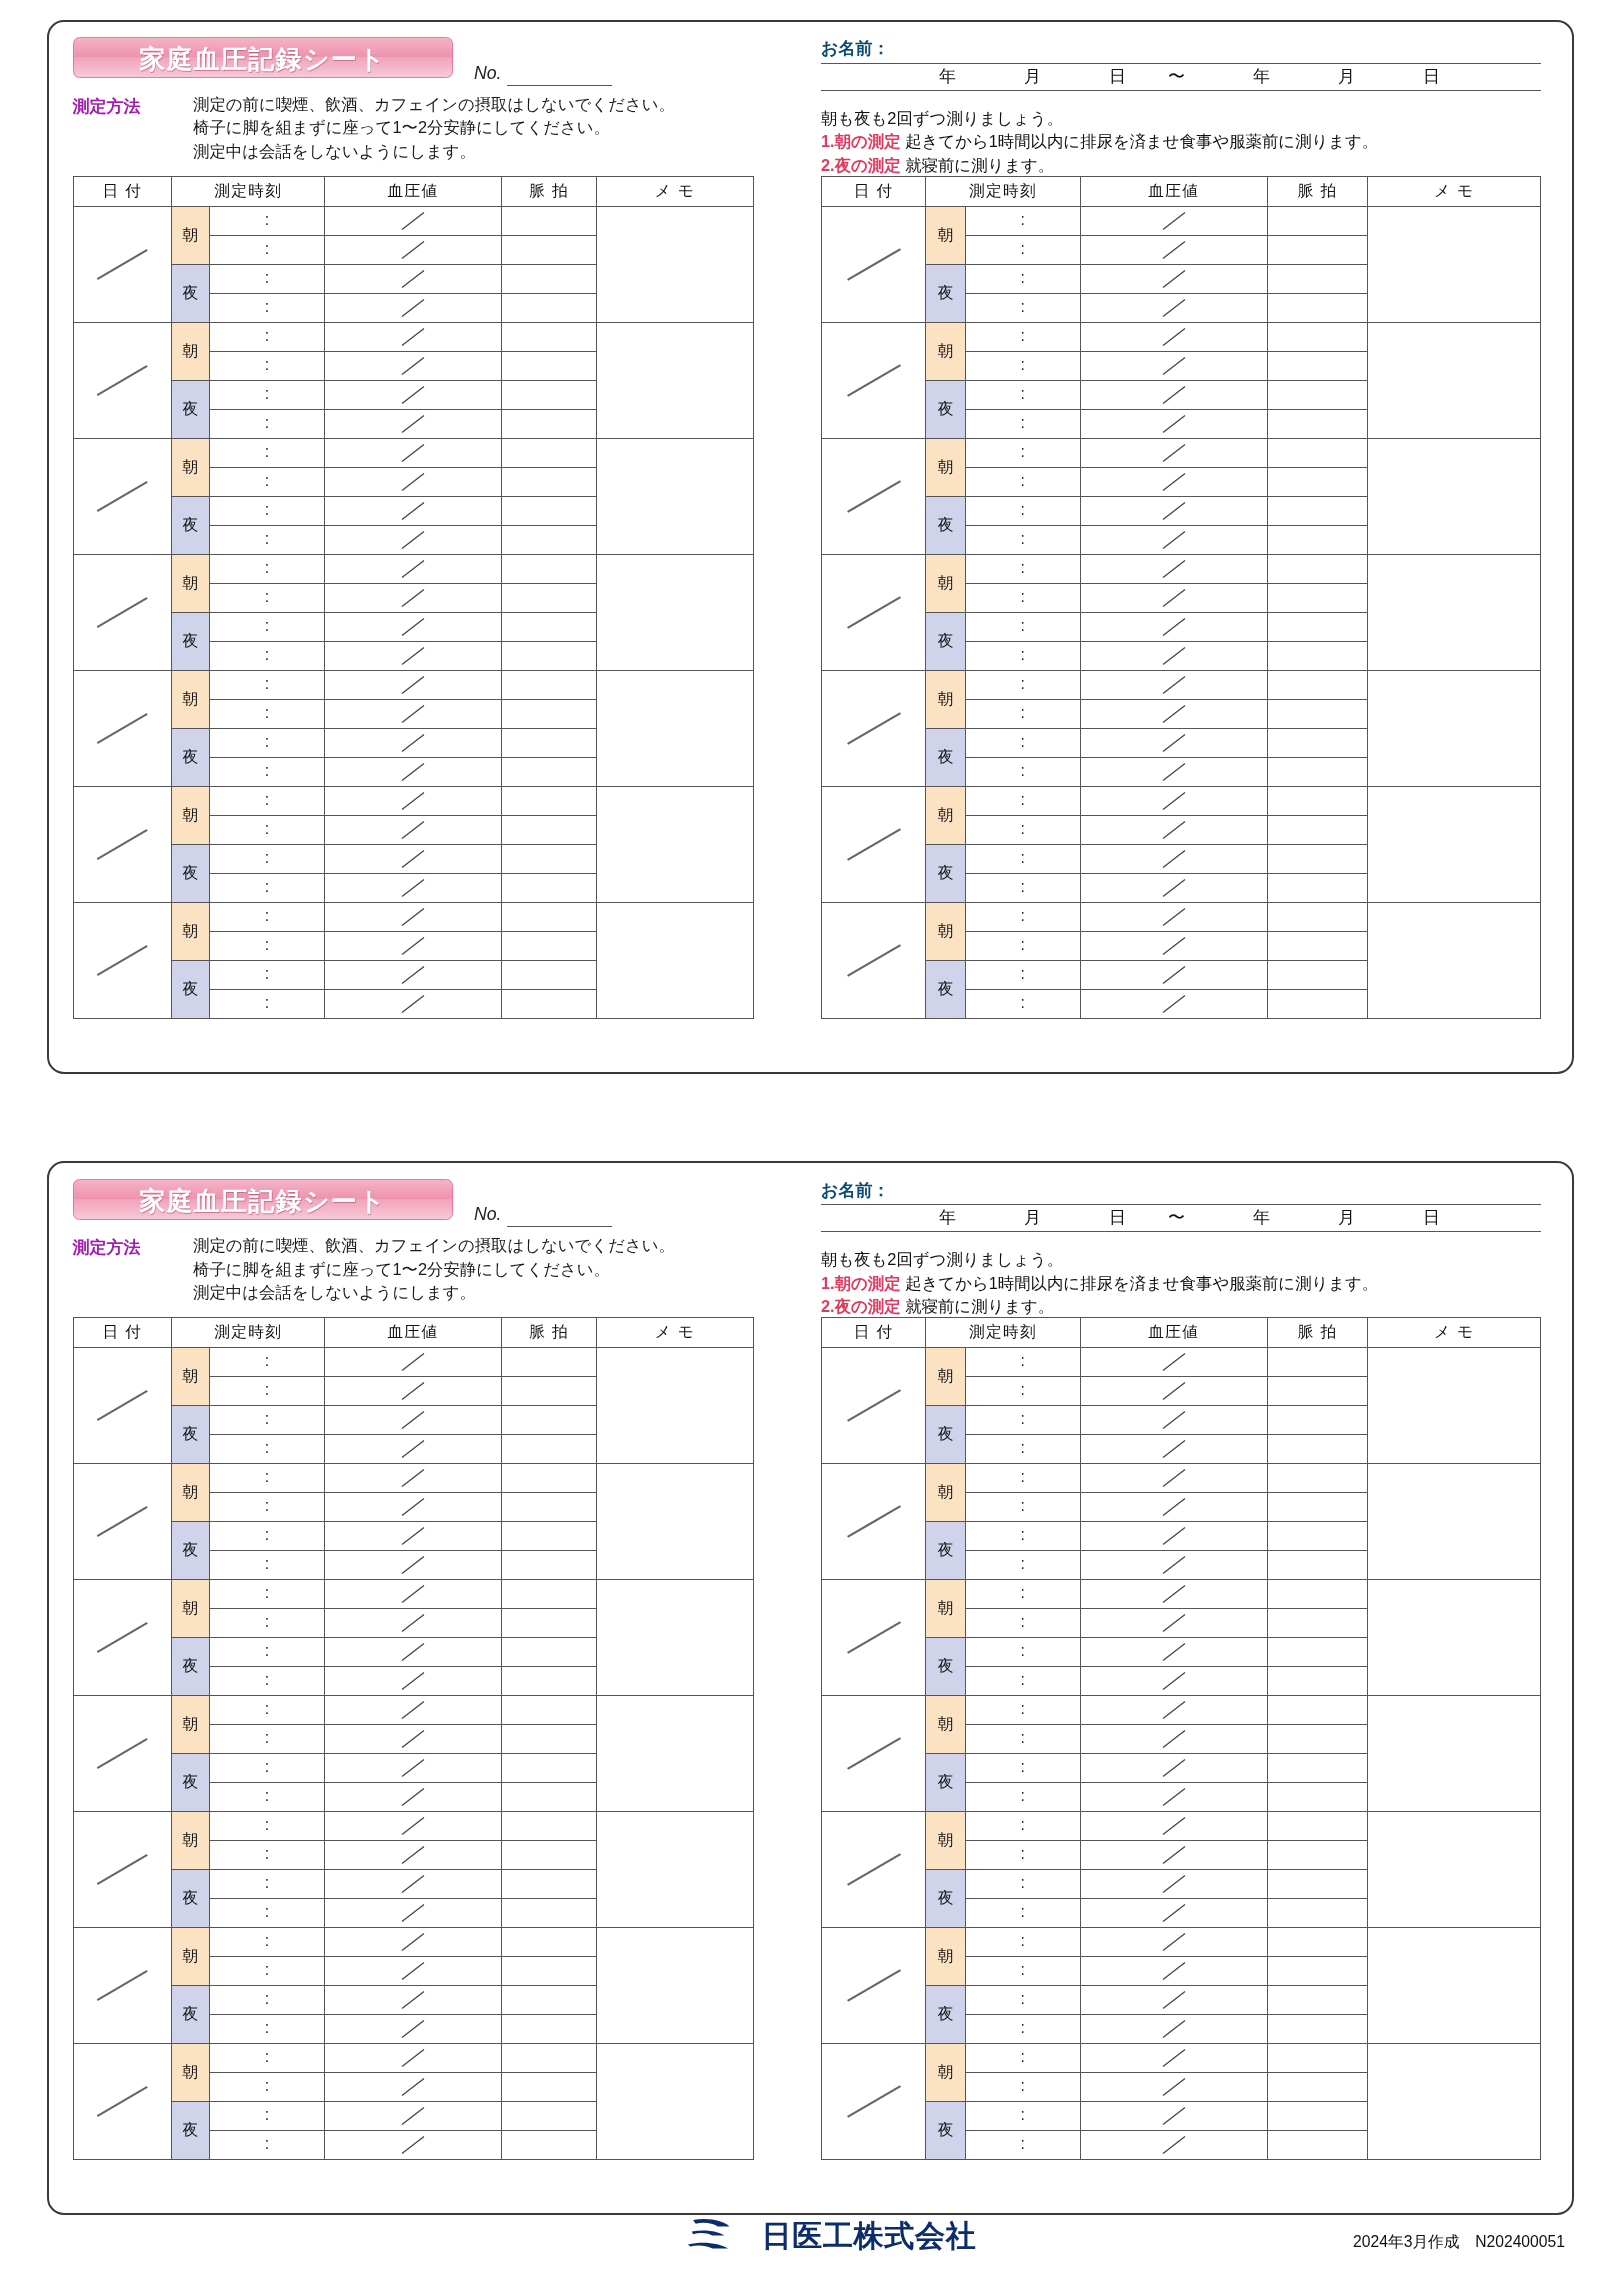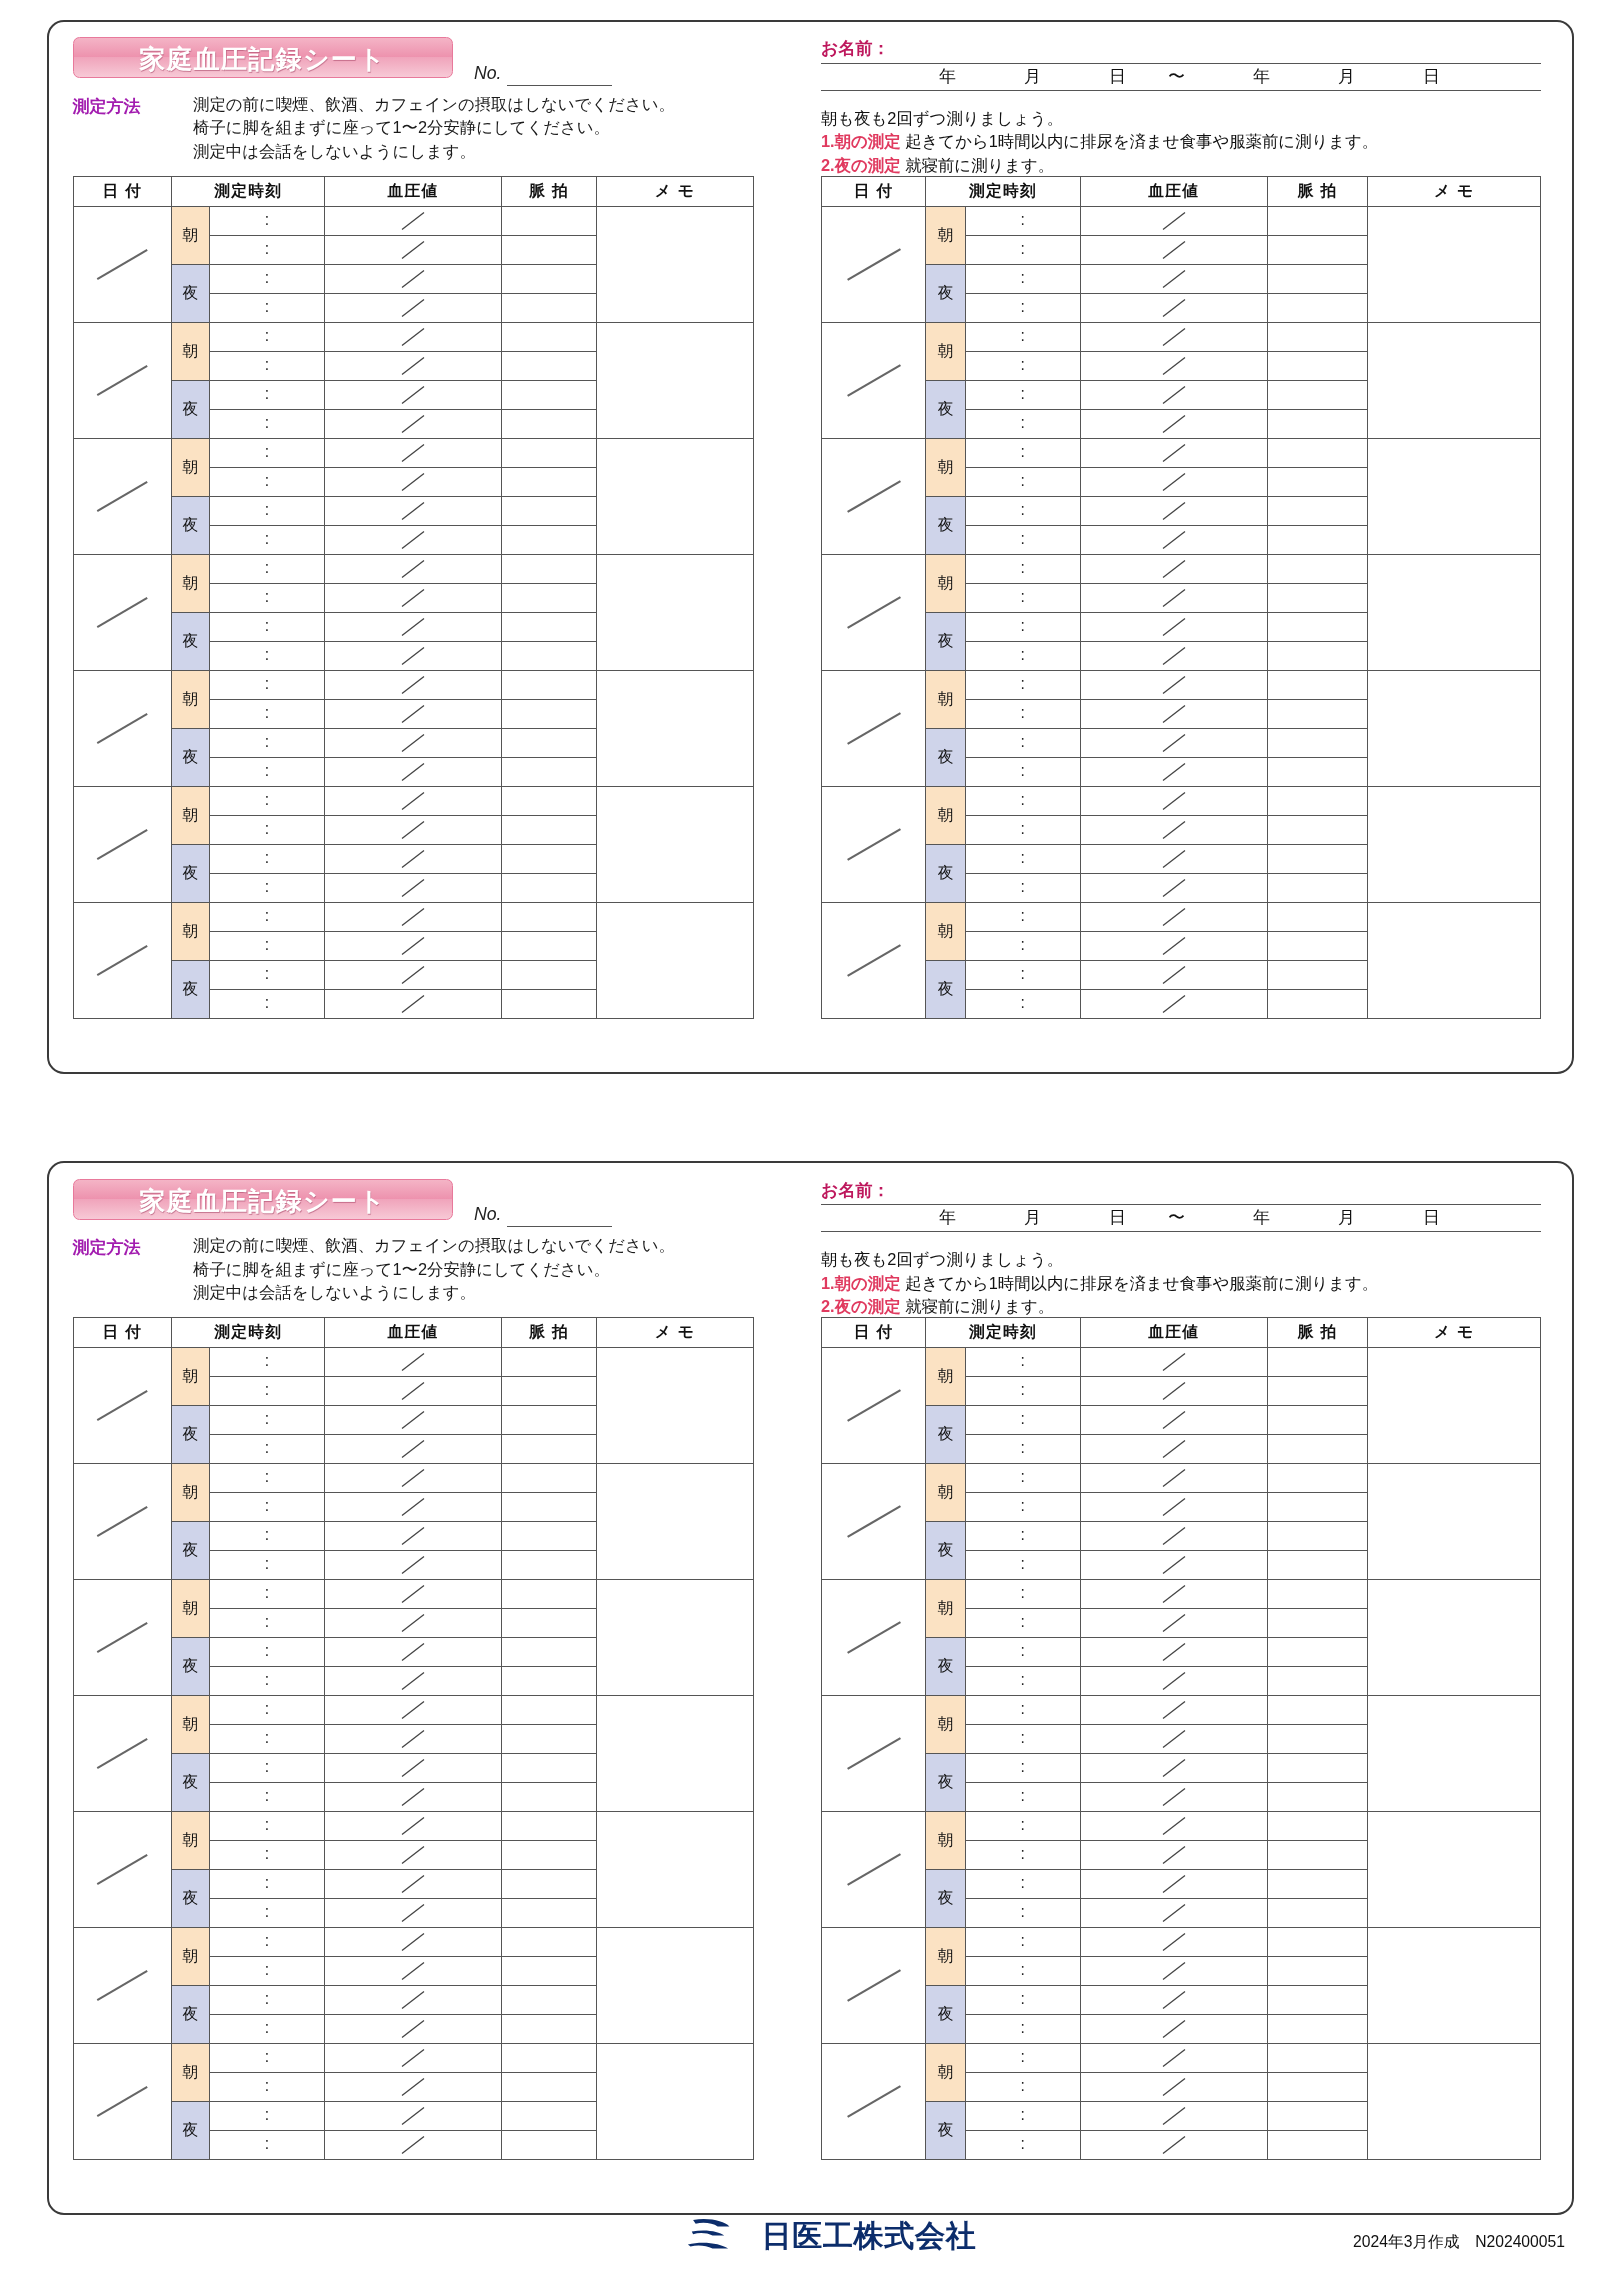--- a/index.html
+++ b/index.html
@@ -104,21 +104,21 @@
     color: #1a1a1a;
   }
 
   
   .name-label {
     position: absolute;
     left: 772px;
     top: 15.7px;
     font-size: 17px;
     font-weight: bold;
-    color: #be185d;
+    color: #0c4a6e;
   }
   .date-rule {
     position: absolute;
     left: 772px;
     top: 68px;
     width: 720px;
     border-bottom: 1.3px solid #555;
   }
   .date-rule-2 {
     position: absolute;
@@ -169,21 +169,21 @@
   table.bp th, table.bp td {
     border: 1px solid #555;
     padding: 0;
     font-size: 15.7px;
     text-align: center;
     vertical-align: middle;
     background: #fff;
   }
   table.bp th {
     height: 29px;
-    font-weight: bold;
+    font-weight: normal;
     letter-spacing: 1.3px;
   }
   table.bp td.cell {
     height: 28px;
   }
 
   td.date-cell {
     position: relative;
   }
   td.date-cell .slash {

